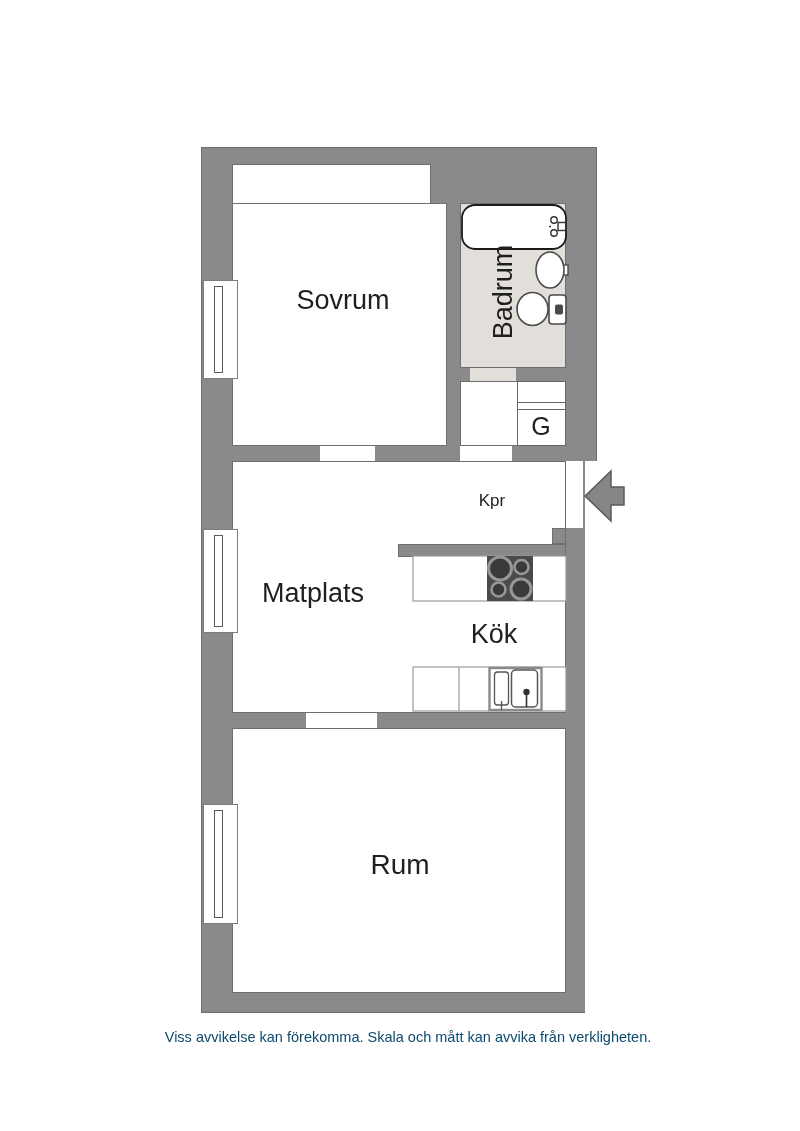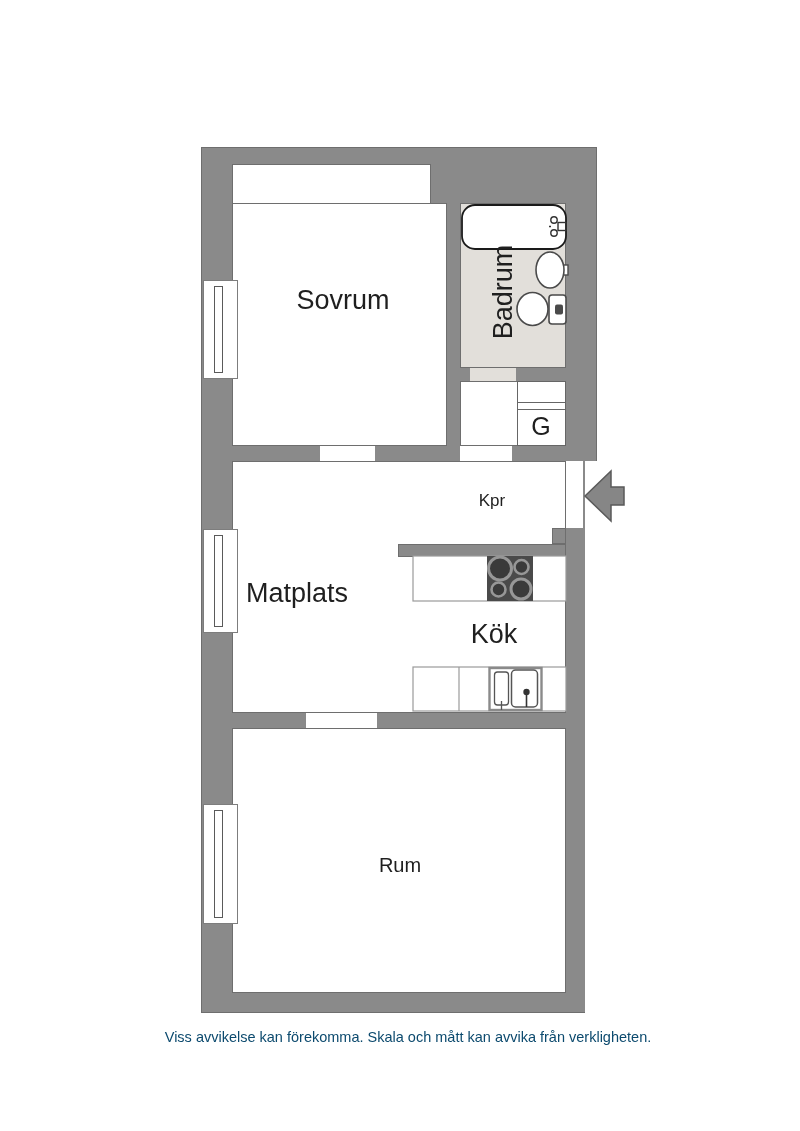--- a/index.html
+++ b/index.html
@@ -125,18 +125,18 @@
 
     <g>
       <polygon points="585,480 611,455 611,471 624,471 624,489 611,489 611,505" fill="#868686" stroke="#5a5a5a" stroke-width="1.5"></polygon>
     </g>
   </svg>
 
   <div class="abs room-label" style="left:343px;top:284px;font-size:27px;">Sovrum</div>
   <div class="abs room-label vertical" style="left:503px;top:276px;font-size:27px;">Badrum</div>
   <div class="abs room-label" style="left:541px;top:410px;font-size:25px;">G</div>
   <div class="abs room-label" style="left:492px;top:484px;font-size:17px;">Kpr</div>
-  <div class="abs room-label" style="left:297px;top:577px;font-size:27px;">Matplats</div>
+  <div class="abs room-label" style="left:313px;top:577px;font-size:27px;">Matplats</div>
   <div class="abs room-label" style="left:494px;top:618px;font-size:27px;text-align:right;">Kök</div>
-  <div class="abs room-label" style="left:400px;top:849px;font-size:20px;">Rum</div>
+  <div class="abs room-label" style="left:400px;top:849px;font-size:28px;">Rum</div>
 
   <div class="abs caption" style="top:1013px;">Viss avvikelse kan förekomma. Skala och mått kan avvika från verkligheten.</div>
 </div>
 
 </body></html>

